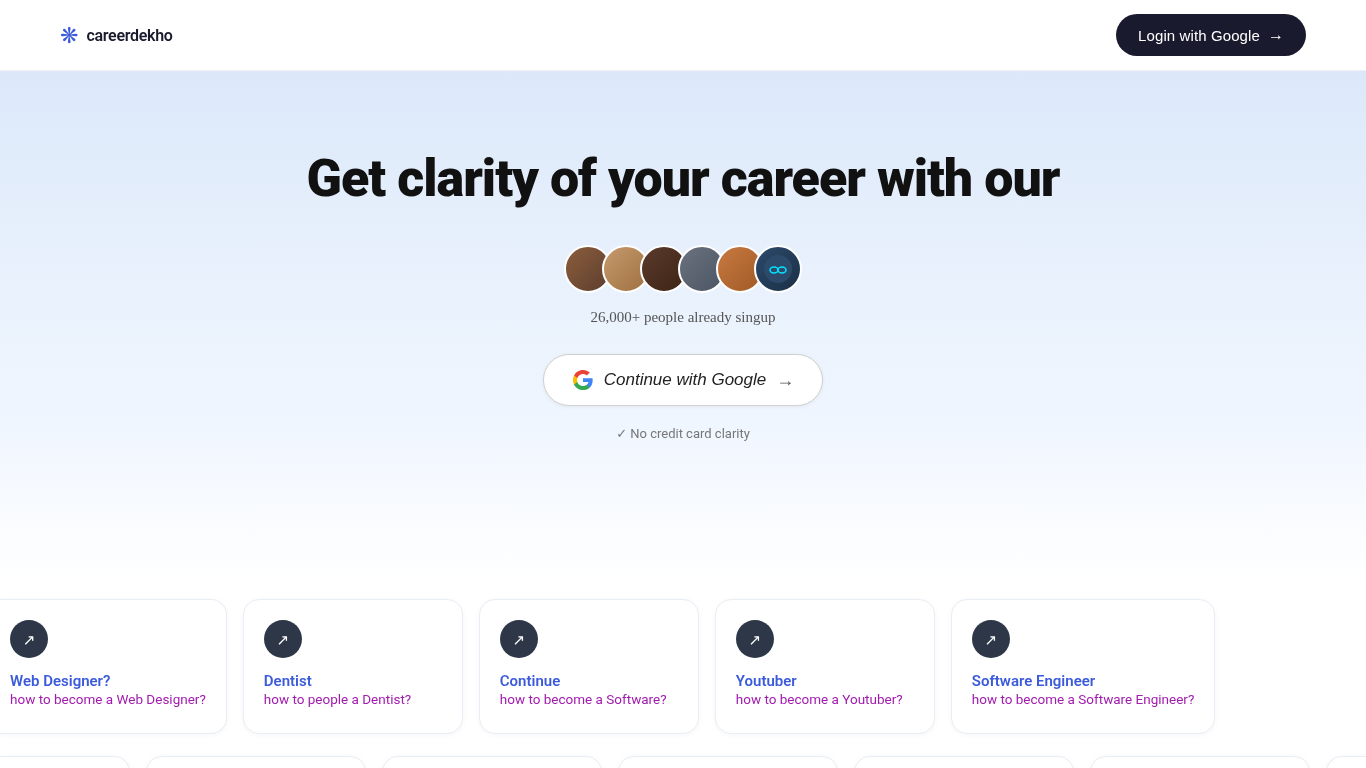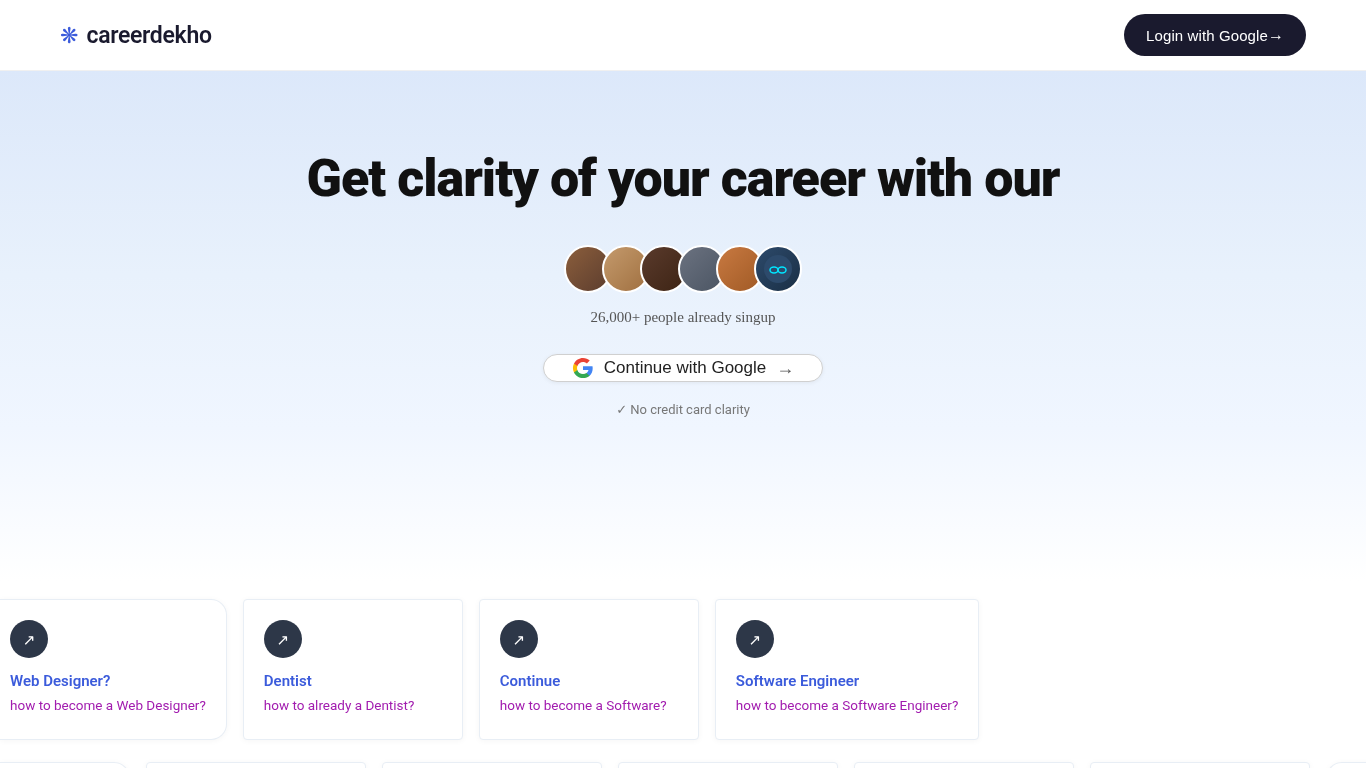--- a/index.html
+++ b/index.html
@@ -33,37 +33,38 @@
       align-items: center;
       gap: 8px;
     }
 
     .logo-icon {
       color: #3b5bdb;
       font-size: 22px;
     }
 
     .logo-text {
-      font-size: 23px;
+      font-size: 16px;
       font-weight: 600;
       color: #1a1a2e;
       letter-spacing: -0.3px;
     }
 
     .login-btn {
       background: #1a1a2e;
       color: #fff;
       border: none;
       border-radius: 50px;
       padding: 12px 22px;
       font-size: 15px;
       font-weight: 500;
       cursor: pointer;
       display: flex;
       align-items: center;
+      gap: 8px;
       letter-spacing: 0.1px;
     }
 
     .login-btn .arrow {
       font-size: 16px;
     }
 
     
     .hero {
       background: linear-gradient(180deg, #dce8fa 0%, #e8f1fc 40%, #f0f6ff 70%, #ffffff 100%);
@@ -124,27 +125,28 @@
     }
 
     
     .continue-btn {
       display: inline-flex;
       align-items: center;
       gap: 10px;
       background: #fff;
       border: 1.5px solid #d0d0d0;
       border-radius: 50px;
-      padding: 2px 28px;
+      padding: 14px 28px;
       font-size: 17px;
       font-weight: 500;
       color: #222;
       cursor: pointer;
       margin-bottom: 14px;
       box-shadow: 0 1px 4px rgba(0,0,0,0.06);
+      font-style: italic;
     }
 
     .google-icon {
       width: 22px;
       height: 22px;
       display: flex;
       align-items: center;
       justify-content: center;
     }
 
@@ -175,21 +177,21 @@
       display: flex;
       gap: 16px;
       padding: 18px 0 18px 0;
       overflow: hidden;
       align-items: stretch;
     }
 
     .career-card {
       background: #fff;
       border: 1.5px solid #e8eef5;
-      border-radius: 4px;
+      border-radius: 16px;
       padding: 20px 20px 24px;
       min-width: 220px;
       flex-shrink: 0;
       box-shadow: 0 1px 6px rgba(0,0,0,0.04);
     }
 
     .career-card:first-child {
       margin-left: 0;
       min-width: 160px;
     }
@@ -204,21 +206,20 @@
       justify-content: center;
       margin-bottom: 14px;
       color: #fff;
       font-size: 16px;
     }
 
     .card-title {
       font-size: 15px;
       font-weight: 600;
       color: #3b5bdb;
-      margin-bottom: 6px;
     }
 
     .card-subtitle {
       font-size: 13.5px;
       color: #a21caf;
       line-height: 1.4;
     }
 
     .trend-icon::before {
       content: '↗';
@@ -306,32 +307,39 @@
       </div>
       <div class="card-title">Web Designer?</div>
       <div class="card-subtitle">how to become a Web Designer?</div>
     </div>
 
     <div class="career-card">
       <div class="card-icon-wrap">
         <span class="trend-icon"></span>
       </div>
       <div class="card-title">Dentist</div>
-      <div class="card-subtitle">how to already a Dentist?</div>
+      <div class="card-subtitle">how to people a Dentist?</div>
     </div>
 
     <div class="career-card">
       <div class="card-icon-wrap">
         <span class="trend-icon"></span>
       </div>
       <div class="card-title">Continue</div>
       <div class="card-subtitle">how to become a Software?</div>
     </div>
 
 
+    <div class="career-card">
+      <div class="card-icon-wrap">
+        <span class="trend-icon"></span>
+      </div>
+      <div class="card-title">Youtuber</div>
+      <div class="card-subtitle">how to become a Youtuber?</div>
+    </div>
 
     <div class="career-card">
       <div class="card-icon-wrap">
         <span class="trend-icon"></span>
       </div>
       <div class="card-title">Software Engineer</div>
       <div class="card-subtitle">how to become a Software Engineer?</div>
     </div>
 
   </div>

